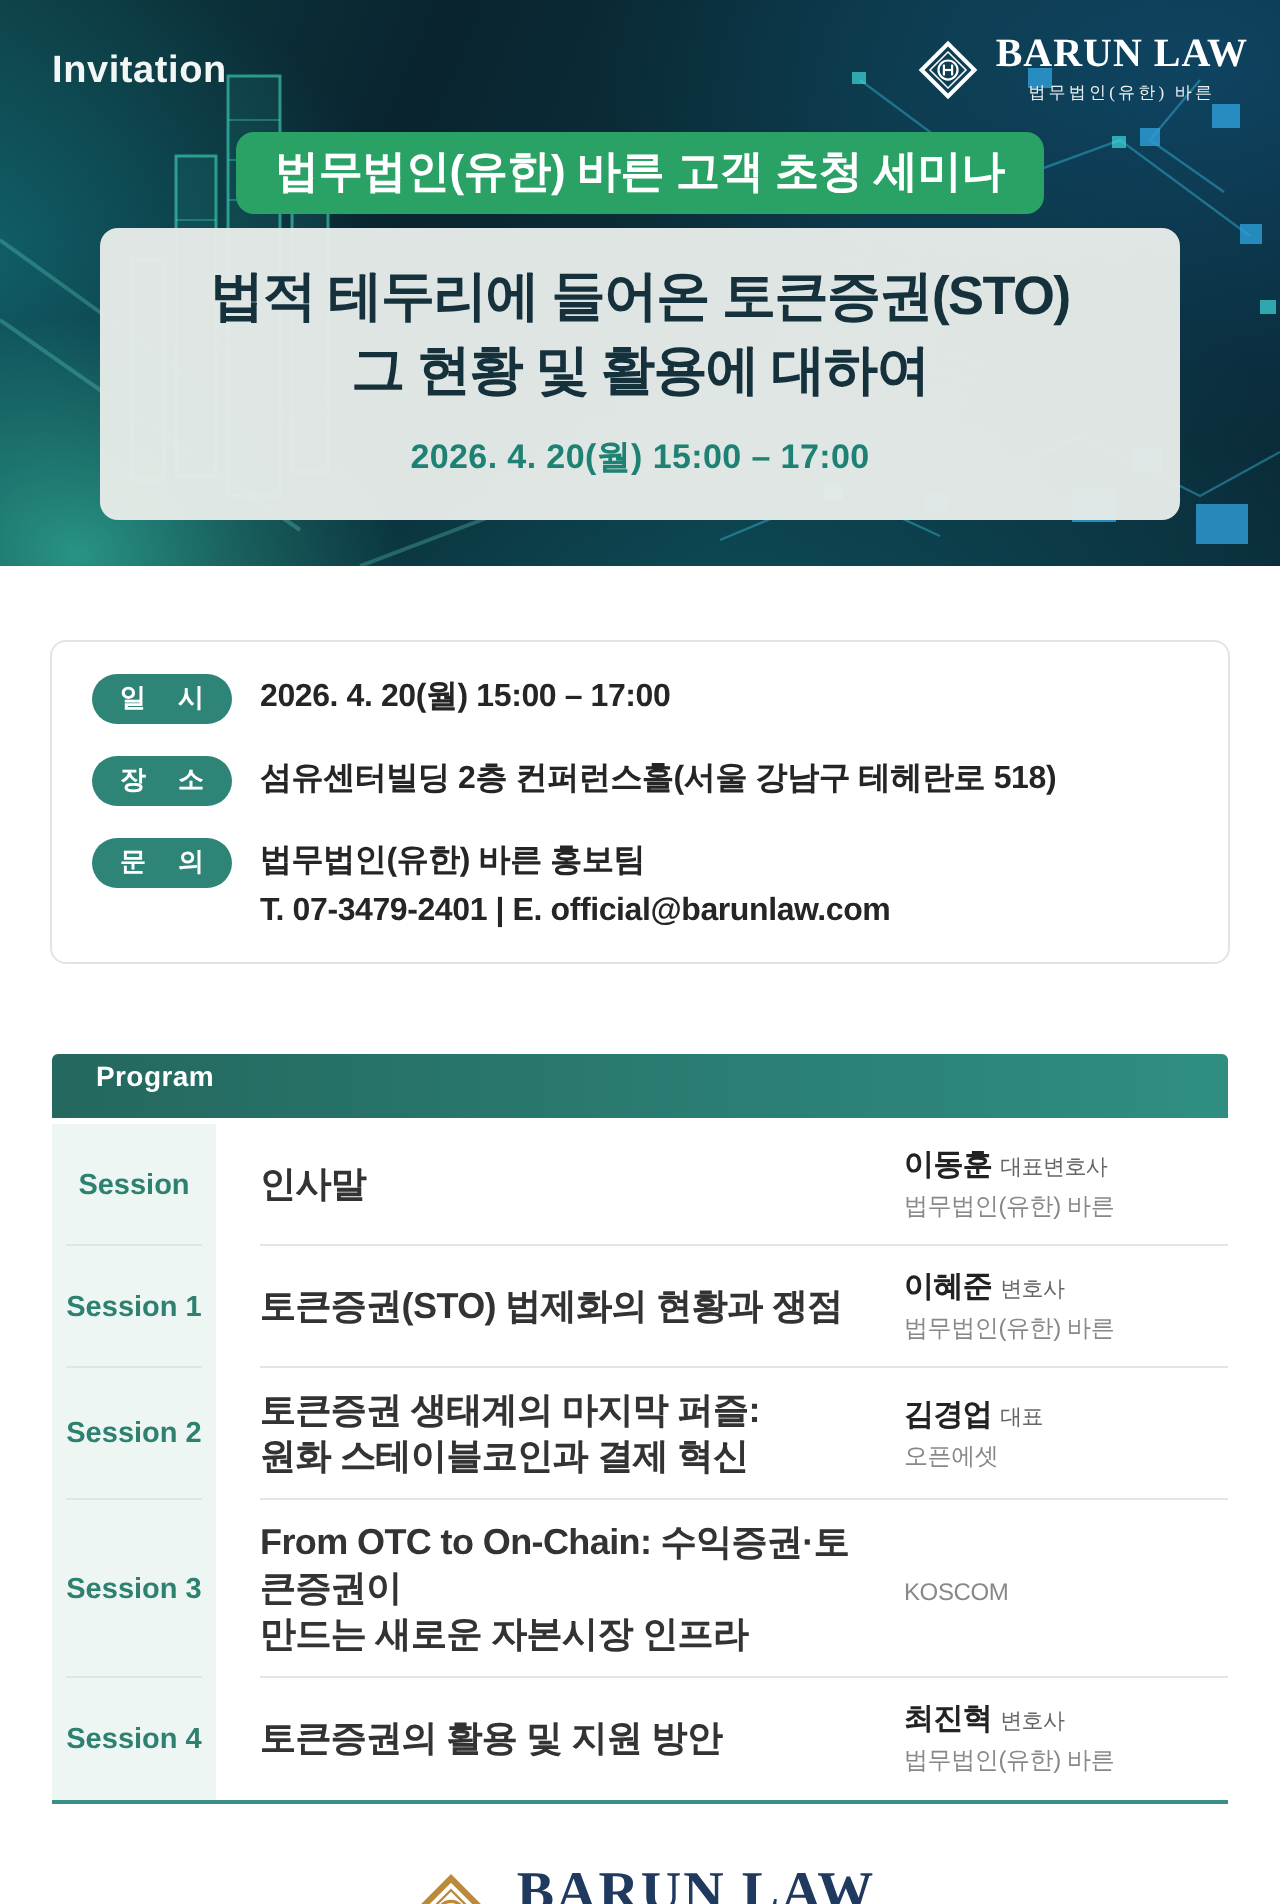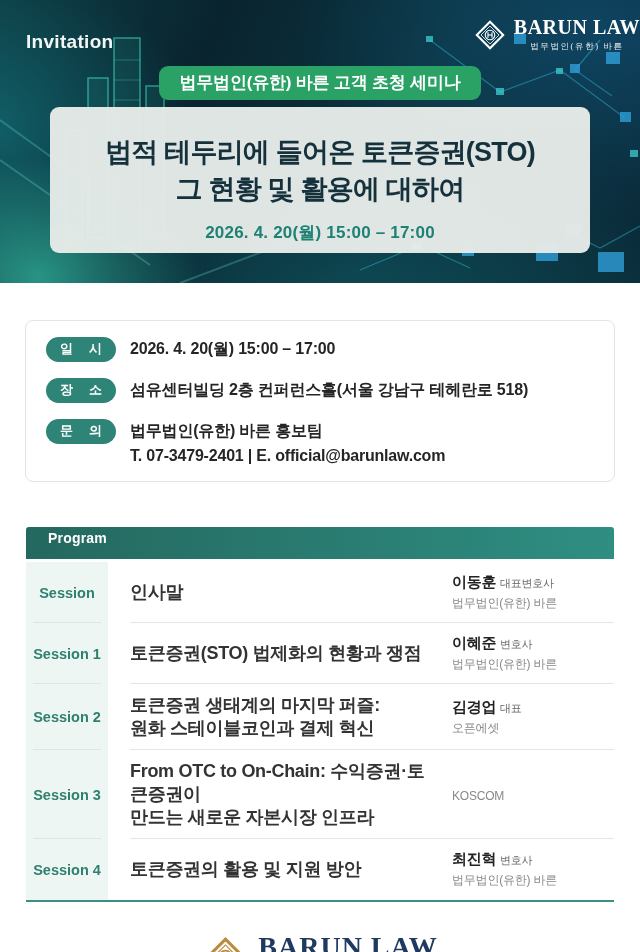--- a/index.html
+++ b/index.html
@@ -11,34 +11,34 @@
   .hero {
     position:relative; width:640px; height:283px; overflow:hidden;
     background:
       radial-gradient(230px 170px at 6% 98%, rgba(64,232,196,.55), transparent 70%),
       radial-gradient(300px 220px at -2% 45%, rgba(24,170,180,.35), transparent 70%),
       radial-gradient(430px 260px at 94% 12%, rgba(20,95,145,.45), transparent 72%),
       radial-gradient(520px 320px at 58% 125%, rgba(18,125,135,.38), transparent 72%),
       linear-gradient(112deg,#0e3d44 0%,#09242f 30%,#0b333e 62%,#0a2836 100%);
   }
   .hero-art { position:absolute; inset:0; width:100%; height:100%; }
-  .hero-top { position:relative; display:flex; justify-content:space-between; align-items:flex-end; padding:16px 0 0 26px; z-index:2; }
+  .hero-top { position:relative; display:flex; justify-content:space-between; align-items:center; padding:16px 16px 0 26px; z-index:2; }
   .invitation { color:#f2f6f5; font-size:19px; font-weight:700; letter-spacing:.3px; padding-top:3px; }
   .logo-white { display:flex; align-items:center; gap:7px; color:#ffffff; }
   .logo-white .lw-name { font-family:"Liberation Serif","DejaVu Serif",serif; font-size:20px; letter-spacing:.5px; font-weight:700; }
   .logo-white .lw-sub  { font-family:"Liberation Serif","DejaVu Serif",serif; font-size:8.5px; letter-spacing:1.6px; text-align:center; margin-top:2px; opacity:.92; }
 
   .badge {
     position:relative; z-index:2; display:table; margin:13px auto 0;
-    background:#2aa266; color:#ffffff; font-size:17px; font-weight:700;
+    background:#2aa266; color:#ffffff; font-size:22px; font-weight:700;
     padding:5px 20px 6px; border-radius:9px; letter-spacing:-.2px;
   }
   .title-panel {
     position:relative; z-index:2; width:540px; height:146px; margin:7px auto 0;
-    background:rgba(230,235,232,.97); border-radius:9px; text-align:center; padding-top:27px;
+    background:rgba(230,235,232,.97); border-radius:9px; text-align:center; padding-top:16px;
   }
   .title-panel h1 { font-size:27px; line-height:37px; font-weight:800; color:#15313c; letter-spacing:-.8px; }
   .hero-date { margin-top:13px; font-size:17px; font-weight:700; color:#1d8173; letter-spacing:.2px; }
 
   
   .info-card {
     width:590px; margin:37px auto 0; border:1px solid #e4e4e4; border-radius:8px;
     padding:15px 14px 13px 20px; background:#fff;
   }
   .info-row { display:flex; align-items:flex-start; margin-bottom:15px; }

